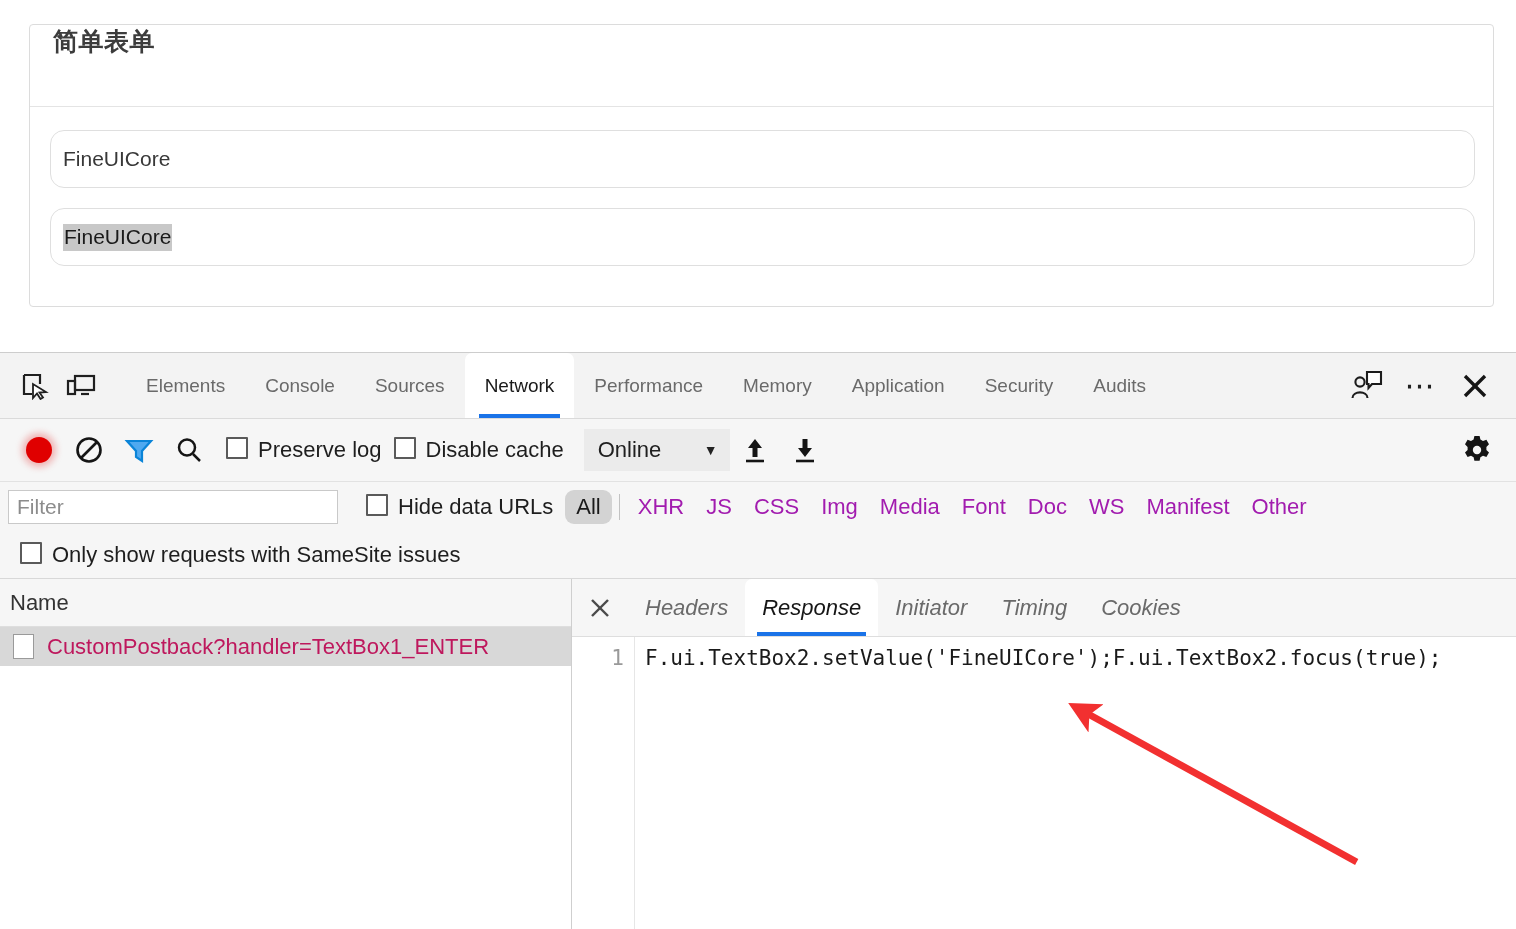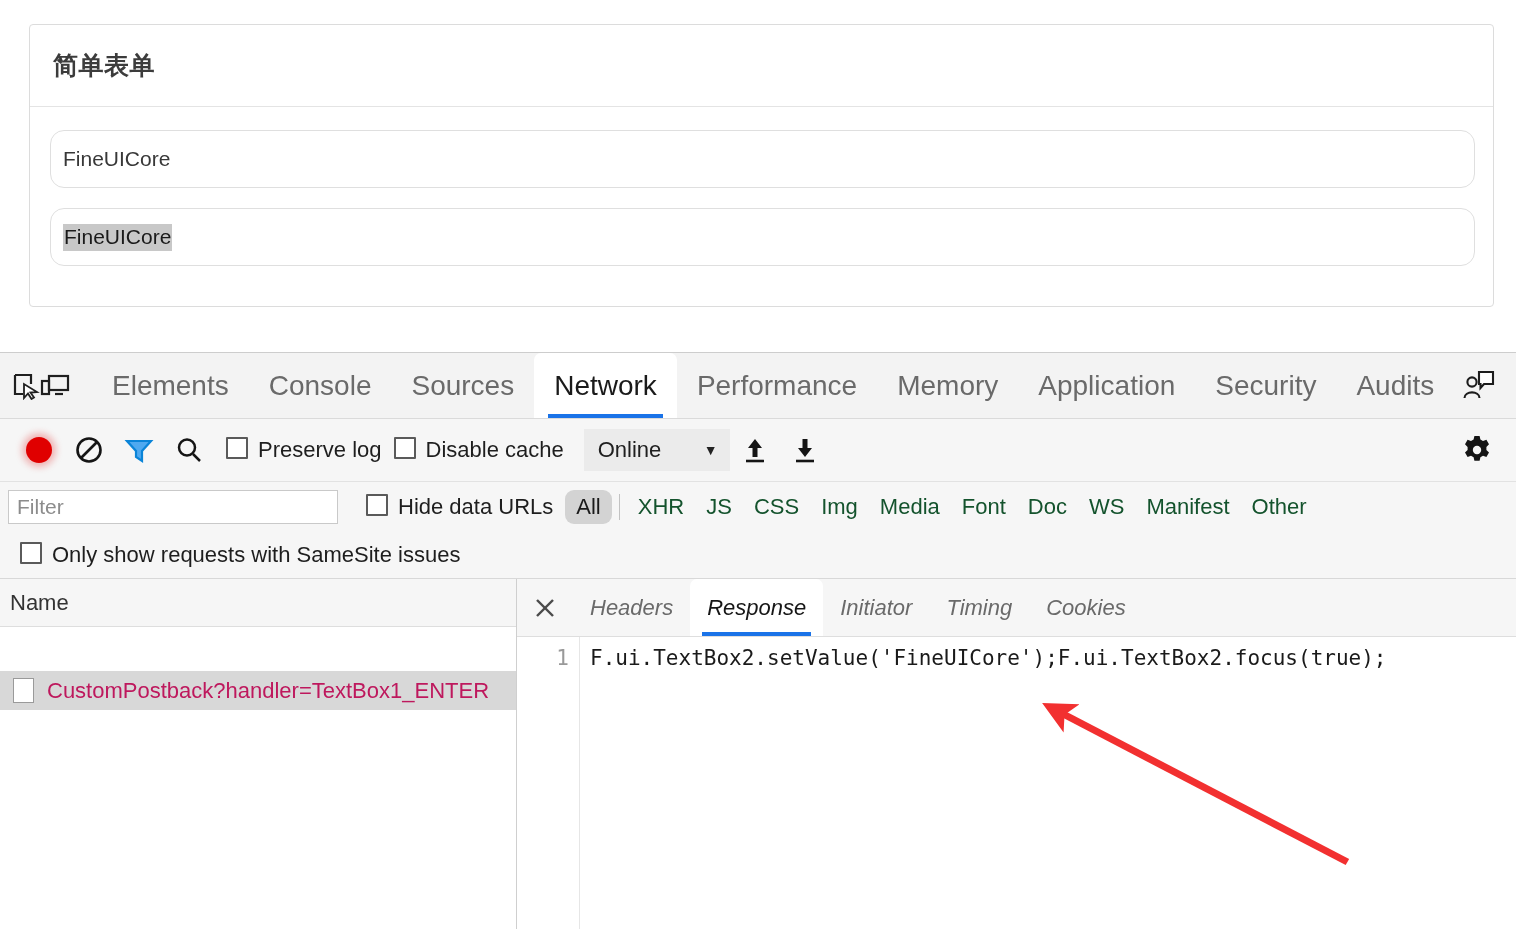--- a/index.html
+++ b/index.html
@@ -23,21 +23,20 @@
     width: 1465px; height: 283px;
     background: #fff;
     border: 1px solid #dcdcdc;
     border-radius: 4px;
     box-shadow: 0 0 0 0 rgba(0,0,0,0);
   }
   .form-card-header {
     height: 82px;
     border-bottom: 1px solid #e4e4e4;
     display: flex;
-    align-items: center;
     padding-left: 23px;
   }
   .form-card-title {
     font-size: 25px;
     font-weight: bold;
     color: #3c3c3c;
     letter-spacing: 0.5px;
   }
   .form-card-body {
     padding: 23px 20px 0 20px;
@@ -86,21 +85,21 @@
   }
   .dt-tool-icon.first { margin-left: 12px; }
   .dt-tabs {
     display: flex; align-items: stretch;
     margin-left: 22px;
   }
   .dt-tab {
     position: relative;
     display: flex; align-items: center;
     padding: 0 20px;
-    font-size: 28px;
+    font-size: 19px;
     color: #6a6a6a;
     cursor: pointer;
     white-space: nowrap;
   }
   .dt-tab.active {
     background: #ffffff;
     color: #1a1a1a;
     border-radius: 7px 7px 0 0;
   }
   .dt-tab.active::after {
@@ -199,21 +198,21 @@
     padding: 0 8px;
     display: flex; align-items: center;
   }
   .hide-urls { margin-left: 28px; }
   .type-chips {
     display: flex; align-items: center;
     margin-left: 12px;
   }
   .chip {
     font-size: 22px;
-    color: #14532d;
+    color: #a21caf;
     padding: 4px 11px;
     border-radius: 9px;
     cursor: pointer;
     white-space: nowrap;
   }
   .chip.active { background: #d3d3d3; color: #1b1b1b; }
   .chip-sep {
     width: 1px; height: 26px;
     background: #c2c2c2;
     margin: 0 7px;
@@ -229,26 +228,25 @@
     padding-left: 8px;
   }
 
   
   .dt-split {
     display: flex;
     height: 350px;
     background: #fff;
   }
   .req-panel {
-    width: 517px;
+    width: 572px;
     border-right: 1px solid #cfcfcf;
     background: #fff;
     display: flex;
     flex-direction: column;
-    gap: 44px;
   }
   .req-header {
     height: 48px;
     background: #f6f6f6;
     border-bottom: 1px solid #dedede;
     display: flex; align-items: center;
     padding-left: 10px;
     font-size: 22px;
     color: #333;
   }

